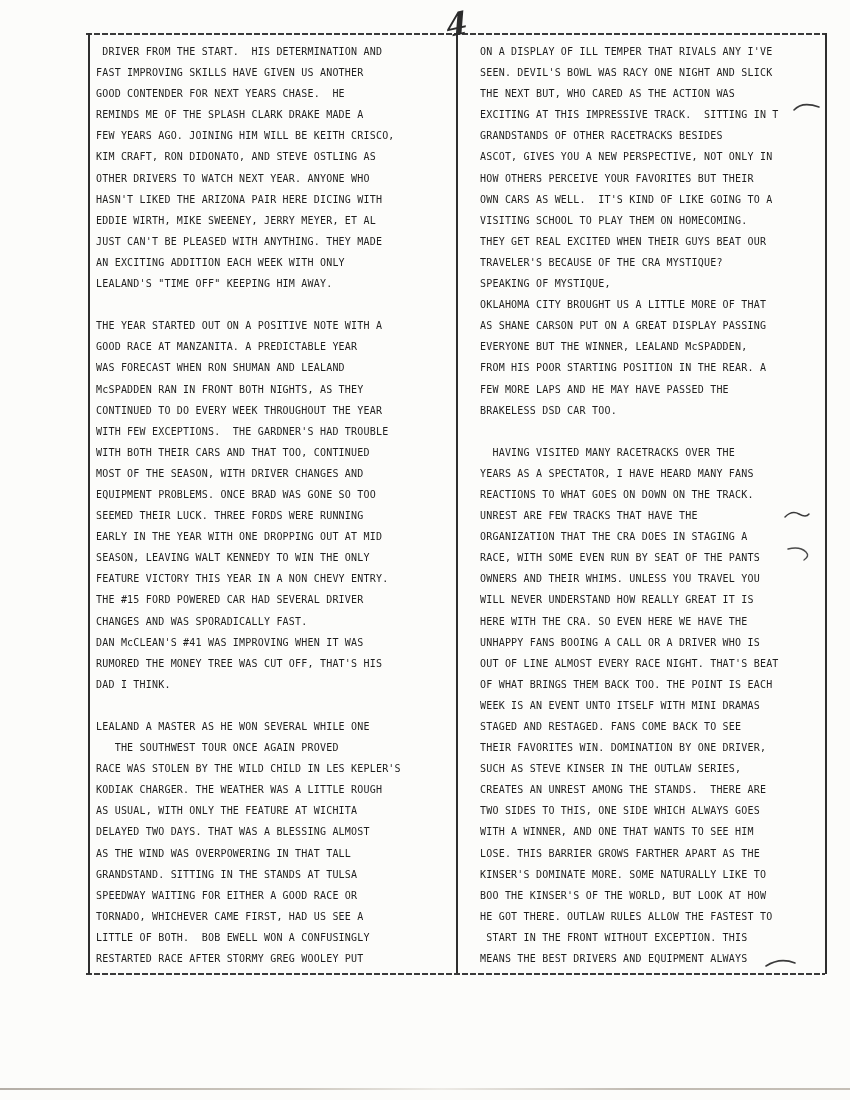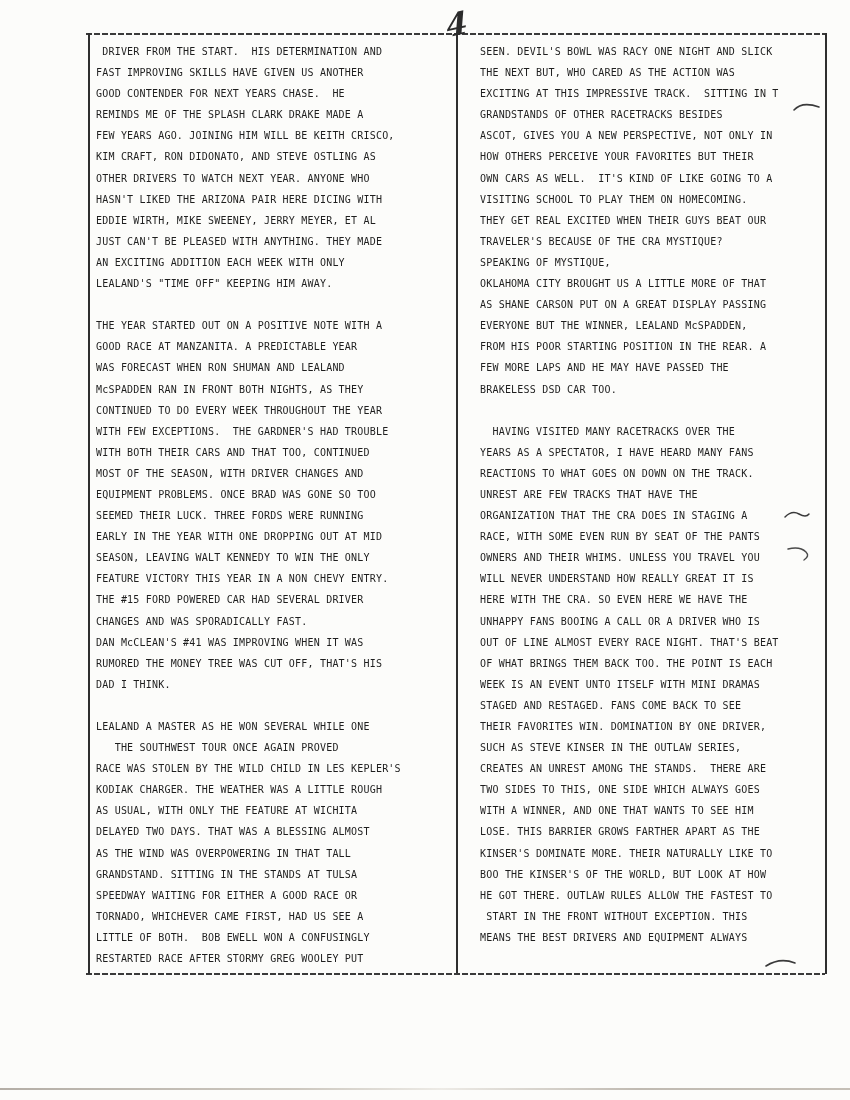--- a/index.html
+++ b/index.html
@@ -123,20 +123,21 @@
         <div class="tline">GRANDSTAND. SITTING IN THE STANDS AT TULSA</div>
         <div class="tline">SPEEDWAY WAITING FOR EITHER A GOOD RACE OR</div>
         <div class="tline">TORNADO, WHICHEVER CAME FIRST, HAD US SEE A</div>
         <div class="tline">LITTLE OF BOTH.  BOB EWELL WON A CONFUSINGLY</div>
         <div class="tline">RESTARTED RACE AFTER STORMY GREG WOOLEY PUT</div>
       </div>
   </div>
 
   <div class="col col-right">
     <div class="para">
+        <div class="tline">ON A DISPLAY OF ILL TEMPER THAT RIVALS ANY I'VE</div>
         <div class="tline">SEEN. DEVIL'S BOWL WAS RACY ONE NIGHT AND SLICK</div>
         <div class="tline">THE NEXT BUT, WHO CARED AS THE ACTION WAS</div>
         <div class="tline">EXCITING AT THIS IMPRESSIVE TRACK.  SITTING IN T</div>
         <div class="tline">GRANDSTANDS OF OTHER RACETRACKS BESIDES</div>
         <div class="tline">ASCOT, GIVES YOU A NEW PERSPECTIVE, NOT ONLY IN</div>
         <div class="tline">HOW OTHERS PERCEIVE YOUR FAVORITES BUT THEIR</div>
         <div class="tline">OWN CARS AS WELL.  IT'S KIND OF LIKE GOING TO A</div>
         <div class="tline">VISITING SCHOOL TO PLAY THEM ON HOMECOMING.</div>
         <div class="tline">THEY GET REAL EXCITED WHEN THEIR GUYS BEAT OUR</div>
         <div class="tline">TRAVELER'S BECAUSE OF THE CRA MYSTIQUE?</div>
@@ -162,21 +163,21 @@
         <div class="tline">OUT OF LINE ALMOST EVERY RACE NIGHT. THAT'S BEAT</div>
         <div class="tline">OF WHAT BRINGS THEM BACK TOO. THE POINT IS EACH</div>
         <div class="tline">WEEK IS AN EVENT UNTO ITSELF WITH MINI DRAMAS</div>
         <div class="tline">STAGED AND RESTAGED. FANS COME BACK TO SEE</div>
         <div class="tline">THEIR FAVORITES WIN. DOMINATION BY ONE DRIVER,</div>
         <div class="tline">SUCH AS STEVE KINSER IN THE OUTLAW SERIES,</div>
         <div class="tline">CREATES AN UNREST AMONG THE STANDS.  THERE ARE</div>
         <div class="tline">TWO SIDES TO THIS, ONE SIDE WHICH ALWAYS GOES</div>
         <div class="tline">WITH A WINNER, AND ONE THAT WANTS TO SEE HIM</div>
         <div class="tline">LOSE. THIS BARRIER GROWS FARTHER APART AS THE</div>
-        <div class="tline">KINSER'S DOMINATE MORE. THEIR NATURALLY LIKE TO</div>
+        <div class="tline">KINSER'S DOMINATE MORE. SOME NATURALLY LIKE TO</div>
         <div class="tline">BOO THE KINSER'S OF THE WORLD, BUT LOOK AT HOW</div>
         <div class="tline">HE GOT THERE. OUTLAW RULES ALLOW THE FASTEST TO</div>
         <div class="tline"> START IN THE FRONT WITHOUT EXCEPTION. THIS</div>
         <div class="tline">MEANS THE BEST DRIVERS AND EQUIPMENT ALWAYS</div>
       </div>
   </div>
 
   <div class="squiggle" style="left:792px; top:100px;">
     <svg width="30" height="14" viewBox="0 0 30 14">
       <path d="M2,10 Q10,1 27,7" fill="none" stroke="#3a3a3a" stroke-width="1.6" stroke-linecap="round"></path>

